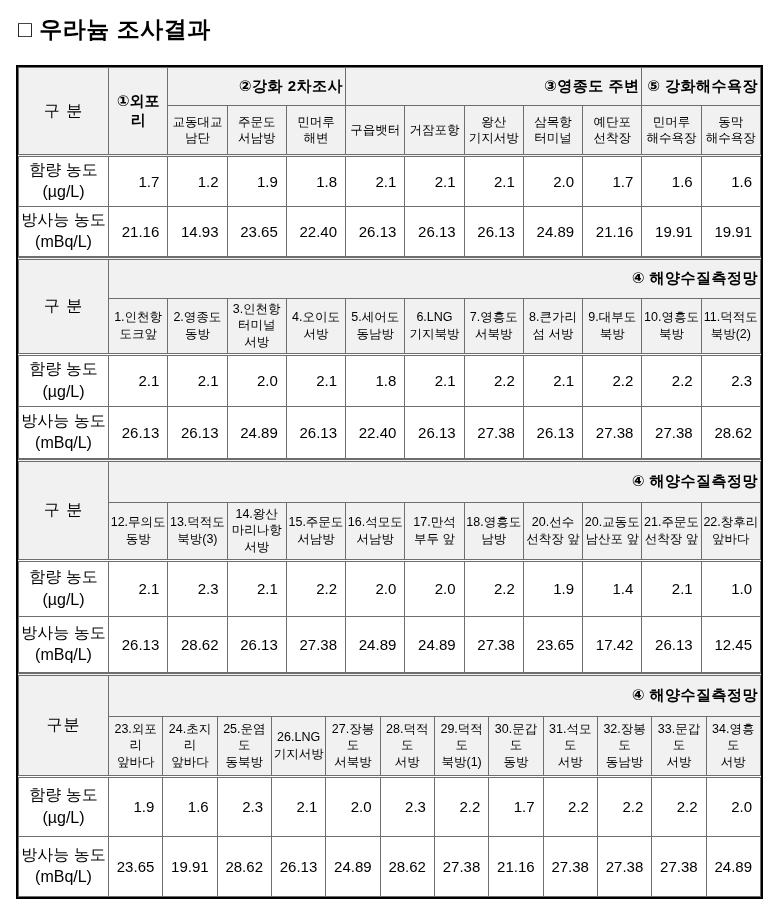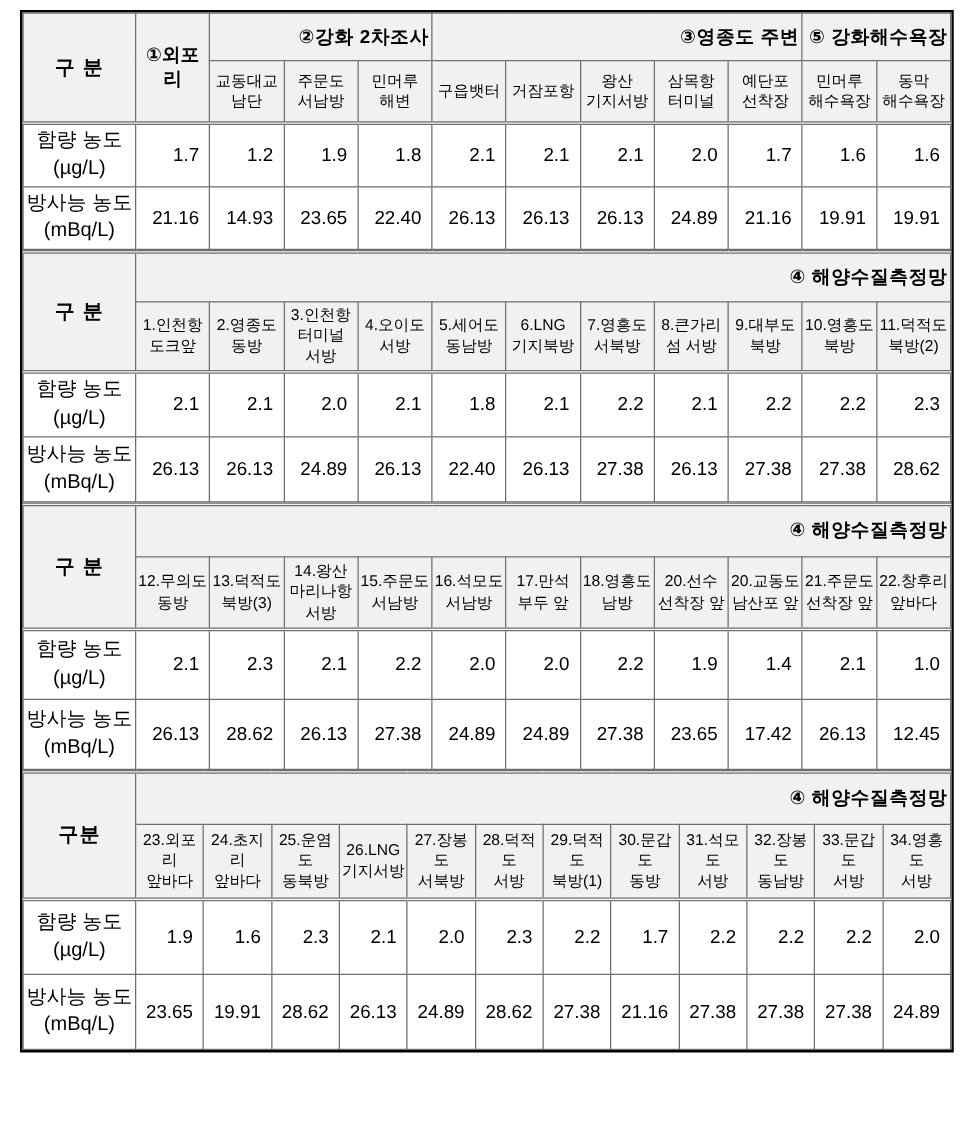--- a/index.html
+++ b/index.html
@@ -30,21 +30,21 @@
     border-collapse: collapse;
     table-layout: fixed;
   }
   .tbl th, .tbl td {
     border: 1px solid #6e6e6e;
     padding: 2px;
     vertical-align: middle;
   }
   .hdr { background: #f1f1f1; }
   col.col-cat { width: 90px; }
-  th.cat   { font-size: 16px; font-weight: bold; letter-spacing: 1px; margin-left: 28px; }
+  th.cat   { font-size: 16px; font-weight: normal; letter-spacing: 1px; margin-left: 28px; }
   th.firstcol { font-size: 15px; font-weight: bold; margin-left: 44px; }
   th.group { font-size: 15px; font-weight: bold; letter-spacing: 0.5px; text-align: right; }
   th.station {
     font-size: 12.5px;
     font-weight: normal;
     white-space: pre-line;
     line-height: 1.3;
     padding: 2px 1px;
   }
   th.rowlabel {
@@ -75,20 +75,21 @@
   .sec-3 .row-stations { height: 58px; padding-left: 32px; }
   .sec-3 .row-data     { height: 56px; }
   .sec-4 .row-group    { height: 42px; }
   .sec-4 .row-stations { height: 60px; margin-top: 36px; }
   .sec-4 .row-data     { height: 60px; }
 </style>
 </head>
 <body>
 
 <div class="page">
+  <h1 class="title">□ 우라늄 조사결과</h1>
   <div class="table-wrap" id="sections">
       <table class="tbl sec-1">
         <colgroup>
           <col class="col-cat">
           <col>
           <col>
           <col>
           <col>
           <col>
           <col>

